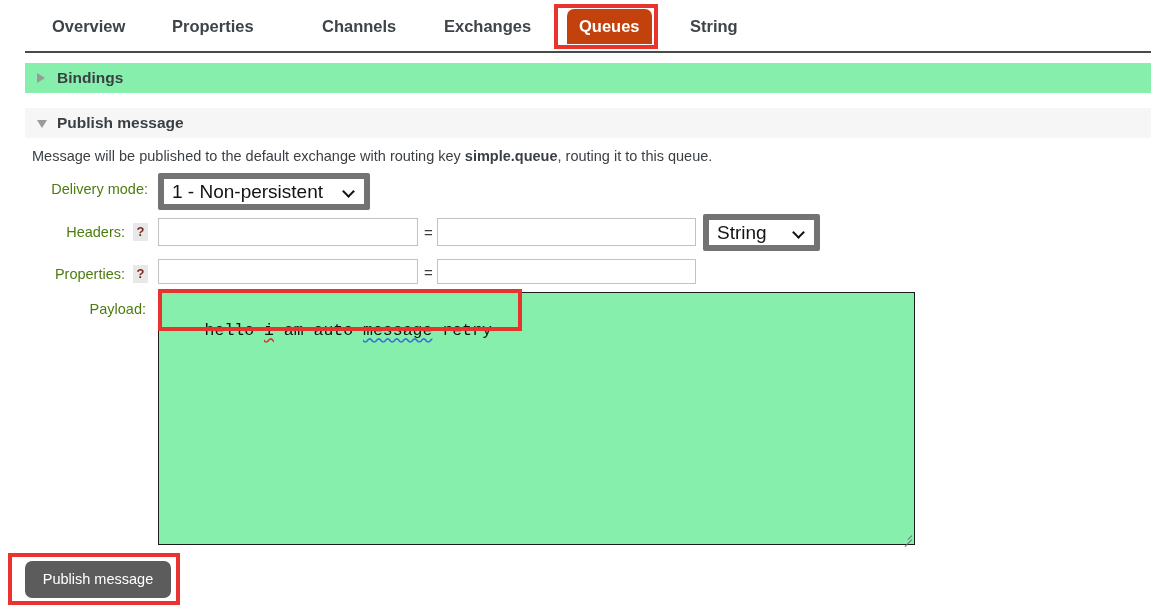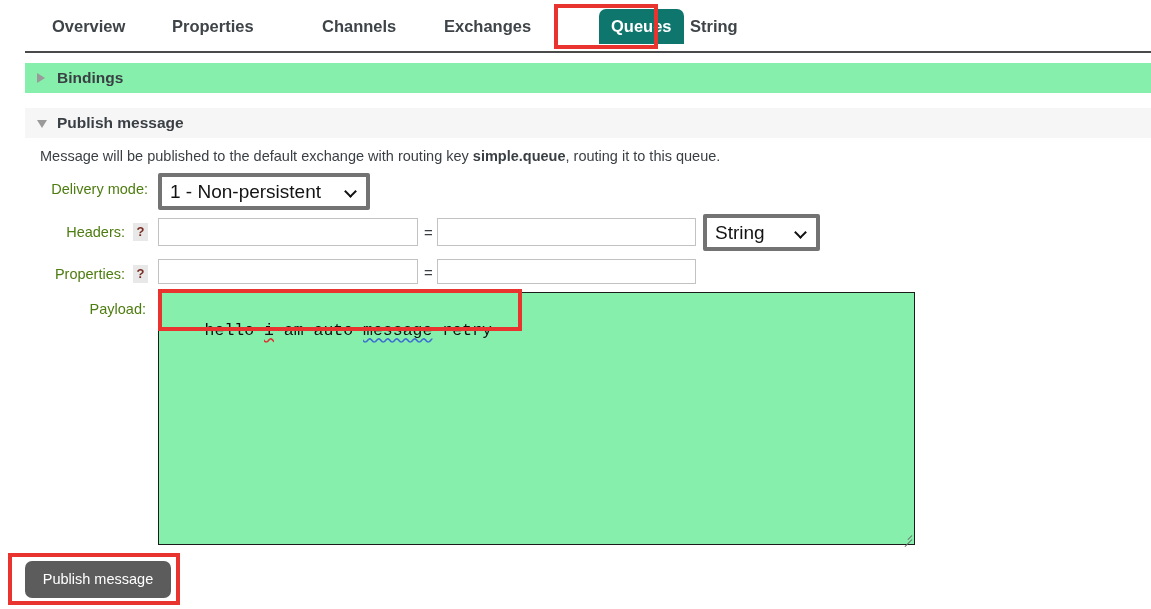--- a/index.html
+++ b/index.html
@@ -31,23 +31,22 @@
     line-height: 35px;
     font-size: 16.5px;
     font-weight: bold;
     color: #3f4448;
     white-space: nowrap;
     padding: 0 12px;
     box-sizing: border-box;
     border-radius: 7px 7px 0 0;
   }
   .nav-tab.active {
-    background: #0f766e;
+    background: #c2410c;
     color: #ffffff;
-    margin-left: 32px;
   }
   #nav-rule {
     position: absolute;
     left: 25px;
     top: 51px;
     width: 1126px;
     height: 2px;
     background: #4a4a4a;
   }
 
@@ -92,21 +91,20 @@
   #sect-publish  { top: 108px; background: #f6f6f6; }
 
   
   #desc {
     position: absolute;
     left: 32px;
     top: 148px;
     font-size: 14.5px;
     color: #3a3f44;
     white-space: nowrap;
-    margin-left: 8px;
   }
   #desc b { font-weight: bold; }
 
   
   .row-label {
     position: absolute;
     font-size: 14.5px;
     color: #4d7c0f;
     text-align: right;
     white-space: nowrap;
@@ -135,21 +133,21 @@
   }
   .eq {
     position: absolute;
     font-size: 15px;
     color: #3a3f44;
   }
   .sel {
     position: absolute;
     box-sizing: border-box;
     background: #ffffff;
-    border: 4px solid #737373;
+    border: 6px solid #737373;
     border-radius: 2px;
   }
   .sel .sel-text {
     position: absolute;
     left: 8px;
     top: 50%;
     margin-top: -11px;
     font-size: 19px;
     line-height: 22px;
     color: #131313;

